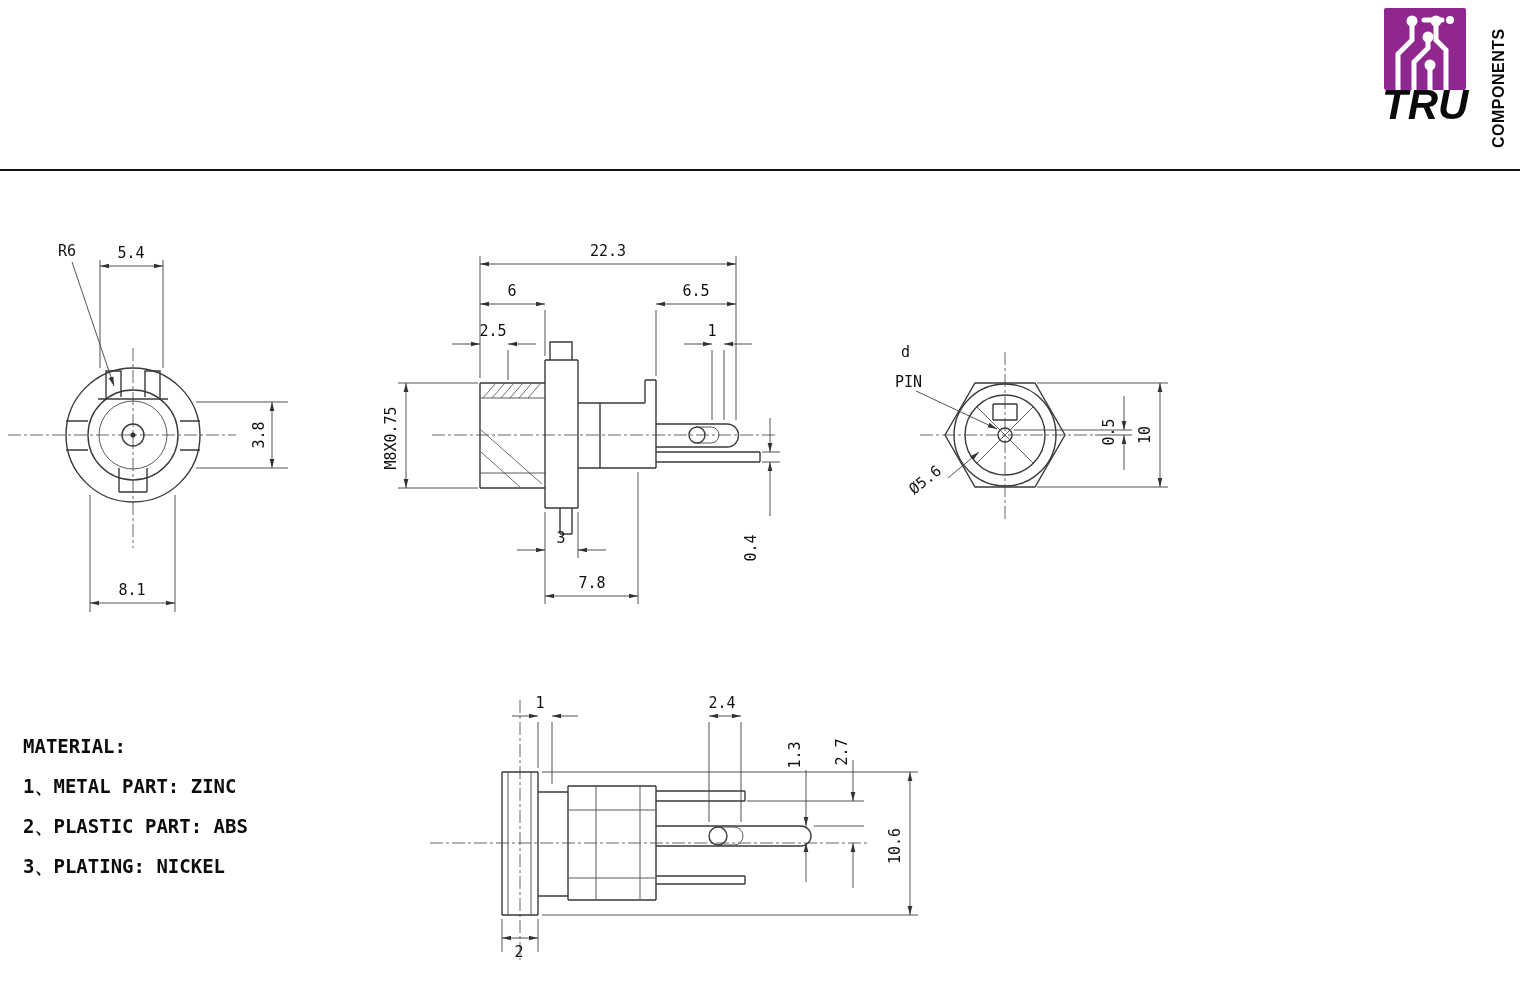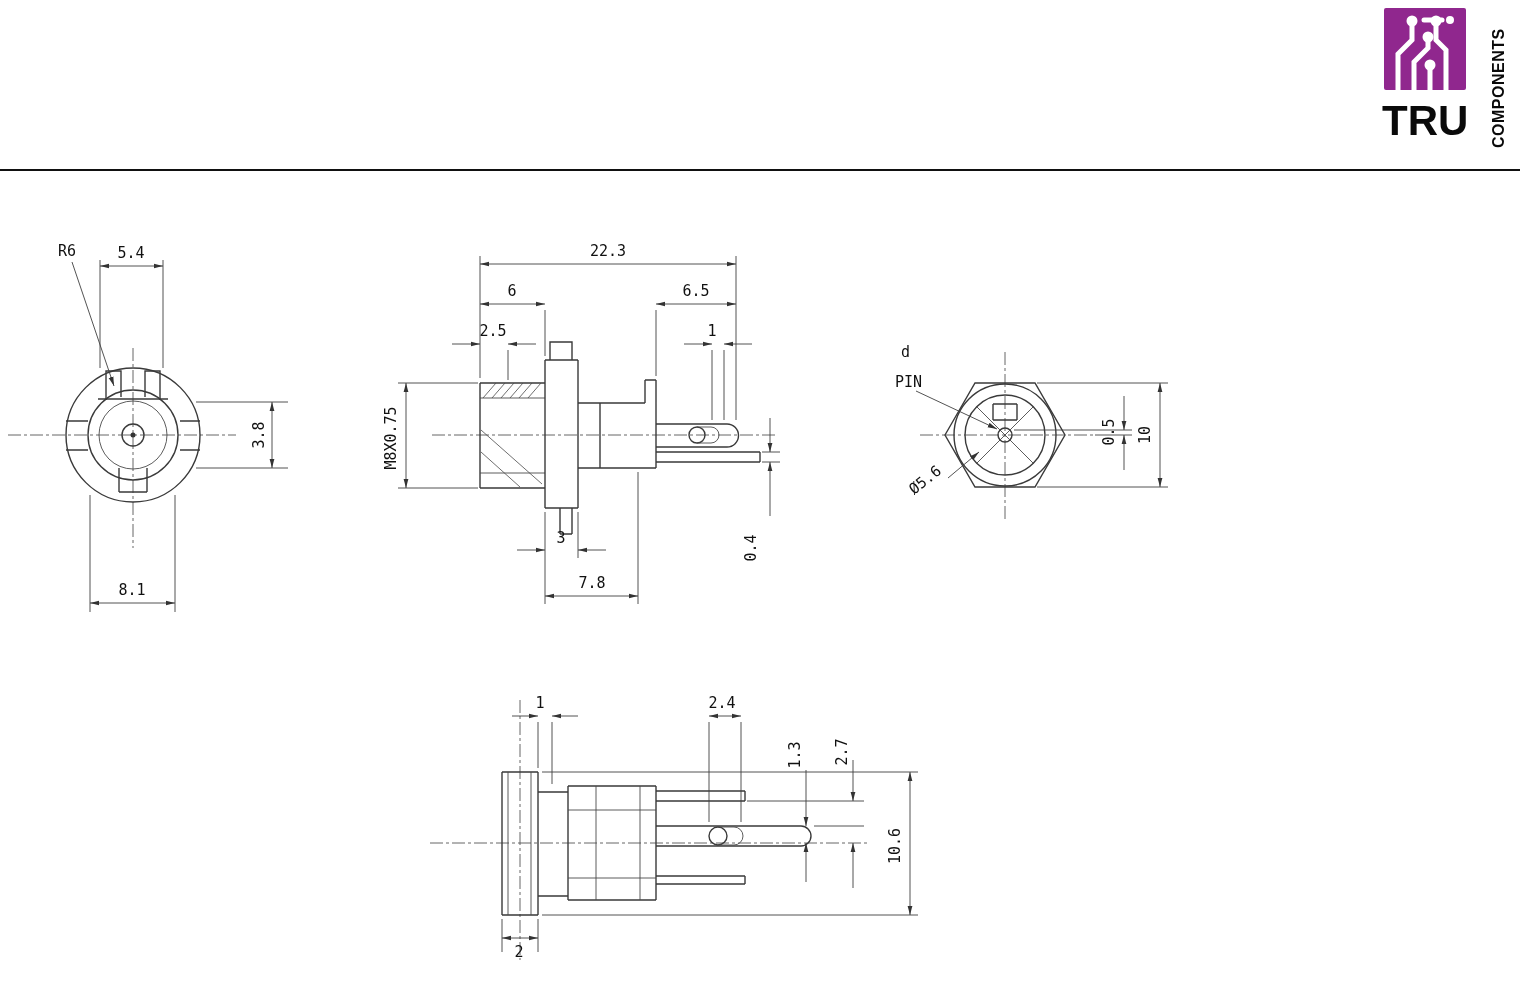--- a/index.html
+++ b/index.html
@@ -4,22 +4,22 @@
 <style>
   html,body{margin:0;padding:0;background:#fff;}
   .page{position:relative;width:1520px;height:998px;background:#fff;overflow:hidden;
         font-family:"Liberation Sans",sans-serif;}
   .divider{position:absolute;left:0;top:169px;width:1520px;height:2px;background:#111;}
 
   
   .logo{position:absolute;top:8px;right:12px;width:124px;height:140px;}
   .logo-mark{position:absolute;left:0;top:0;width:82px;height:82px;}
   .logo-sq{fill:var(--accent,#90278e);}
-  .logo-brand{position:absolute;left:-2px;top:92px;font-size:42px;font-weight:800;
-              line-height:1;color:#0a0a0a;letter-spacing:0px;font-family:"Liberation Sans",sans-serif;}
+  .logo-brand{position:absolute;left:-2px;top:76px;font-size:42px;font-weight:800;
+              line-height:1;color:#0a0a0a;letter-spacing:0px;font-family:"Liberation Sans",sans-serif;font-style:italic;}
   .logo-sub{position:absolute;right:0;top:0;height:140px;display:flex;align-items:flex-end;
             writing-mode:vertical-rl;transform:rotate(180deg);font-size:16px;font-weight:bold;
             color:#0a0a0a;letter-spacing:0.5px;font-family:"Liberation Sans",sans-serif;}
 
   
   .drawing{position:absolute;left:0;top:0;}
   .pl{stroke:#3a3a3a;stroke-width:1.4;fill:none;}
   .thin{stroke:#4a4a4a;stroke-width:0.9;fill:none;}
   .hl{stroke:#4a4a4a;stroke-width:0.8;fill:none;}
   .cl{stroke:#555;stroke-width:0.9;fill:none;stroke-dasharray:13 3 3 3;}
@@ -265,14 +265,20 @@
       </g>
       <g>
         <line class="dl" x1="502" y1="919" x2="502" y2="952"></line>
         <line class="dl" x1="538" y1="919" x2="538" y2="952"></line>
         <line class="dl" x1="502" y1="938" x2="538" y2="938" marker-start="url(#ar)" marker-end="url(#ar)"></line>
         <text class="dim" x="519" y="957" text-anchor="middle">2</text>
       </g>
     </g>
   </svg>
 
+  <div class="material">
+    <div>MATERIAL:</div>
+    <div>1、METAL PART: ZINC</div>
+    <div>2、PLASTIC PART: ABS</div>
+    <div>3、PLATING: NICKEL</div>
+  </div>
 
 </div>
 
 </body></html>

